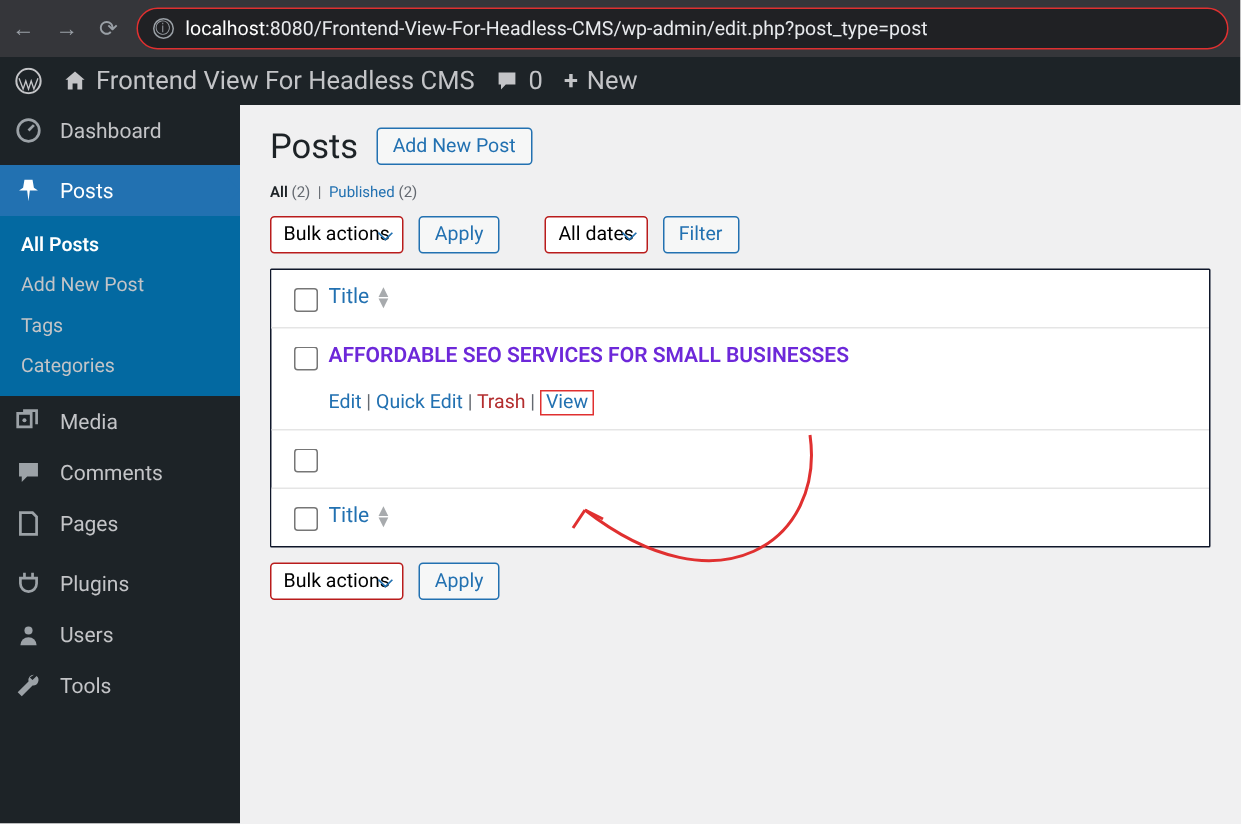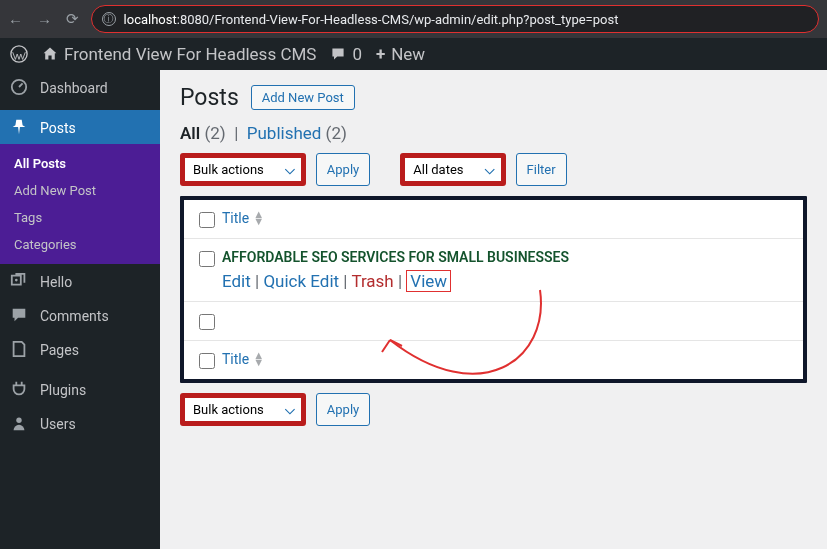--- a/index.html
+++ b/index.html
@@ -14,51 +14,51 @@
 
 .wp-bar { background: #1d2327; height: 32px; display: flex; align-items: center; padding: 0 10px; color: #c3c4c7; font-size: 17px; gap: 14px; }
 .wp-bar .item { display: flex; align-items: center; gap: 6px; cursor: pointer; }
 
 .layout { display: flex; height: calc(549px - 70px); }
 .sidebar { width: 160px; background: #1d2327; color: #c3c4c7; font-size: 14px; }
 .sidebar .menu-item { display: flex; align-items: flex-end; gap: 12px; padding: 8px 10px; cursor: pointer; }
 .sidebar .menu-item.top { font-weight: 400; }
 .sidebar .menu-item.active { background: #2271b1; color: #fff; position: relative; }
 .sidebar .menu-item.active::after { content: ""; position: absolute; right: -8px; top: 50%; margin-top: -8px; border: 8px solid transparent; border-left-color: #2271b1; }
-.sidebar .submenu { background: #4c1d95; padding: 6px 0; }
+.sidebar .submenu { background: #0369a1; padding: 6px 0; }
 .sidebar .submenu .sub { padding: 6px 14px; font-size: 13px; cursor: pointer; color: #c3c4c7; }
 .sidebar .submenu .sub.current { color: #fff; font-weight: 600; }
 .sidebar .sep { height: 6px; }
 .mi-icon { width: 18px; height: 18px; display: inline-flex; align-items: center; justify-content: center; }
 
 .content { flex: 1; padding: 14px 20px; background: #f0f0f1; overflow: hidden; position: relative; }
 .heading-row { display: flex; align-items: center; gap: 12px; margin-bottom: 12px; }
 .heading { font-size: 23px; font-weight: 400; color: #1d2327; }
 .btn-outline { border: 1px solid #2271b1; color: #2271b1; background: #f6f7f7; padding: 4px 10px; font-size: 13px; border-radius: 3px; cursor: pointer; }
 
-.subsubsub { font-size: 17px; color: #646970; margin-bottom: 10px; }
+.subsubsub { font-size: 10px; color: #646970; margin-bottom: 10px; }
 .subsubsub a { color: #2271b1; text-decoration: none; }
 .subsubsub .current { color: #1d2327; font-weight: 600; }
 
 .tablenav { display: flex; gap: 10px; margin-bottom: 10px; }
-.select { border: 5px solid #b91c1c; background: #fff; padding: 4px 37px 4px 8px; font-size: 13px; border-radius: 3px; position: relative; cursor: pointer; }
+.select { border: 1px solid #b91c1c; background: #fff; padding: 4px 8px 4px 8px; font-size: 13px; border-radius: 3px; position: relative; cursor: pointer; }
 .select::after { content: "⌵"; position: absolute; right: 6px; top: 4px; color: #2271b1; font-weight: bold; }
 
-.table { border: 4px solid #0f172a; background: #fff; border-radius: 1px; }
+.table { border: 1px solid #0f172a; background: #fff; border-radius: 1px; }
 .table-row { display: flex; align-items: flex-start; padding: 10px 8px; border-bottom: 1px solid #e5e5e5; }
 .table-row:last-child { border-bottom: none; }
 .table-row.head, .table-row.foot { background: #fff; }
 .cb { width: 30px; display: flex; justify-content: center; padding-top: 2px; }
 .cb input { width: 16px; height: 16px; }
 .col-title { flex: 1; font-size: 13px; }
-.col-title a { color: #14532d; text-decoration: none; }
+.col-title a { color: #6d28d9; text-decoration: none; }
 .th-title { color: #2271b1; font-size: 14px; display: flex; align-items: center; gap: 4px; }
 .sort { color: #a7aaad; font-size: 11px; line-height: 7px; display: inline-flex; flex-direction: column; }
 .row-title { font-weight: 600; font-size: 14px; }
-.row-actions { margin-top: 6px; color: #646970; font-size: 17px; }
+.row-actions { margin-top: 16px; color: #646970; font-size: 13px; }
 .row-actions a { color: #2271b1; text-decoration: none; }
 .row-actions .trash { color: #b32d2e; }
 .view-box { border: 1px solid #e03030; padding: 0 3px; }
 
 .annotation { position: absolute; pointer-events: none; }
 .annotation svg { overflow: visible; }
 
 .bottomnav { margin-top: 10px; display: flex; gap: 10px; }
 </style>
 </head>
@@ -128,21 +128,21 @@
       <div class="sub">Tags</div>
       <div class="sub">Categories</div>
     </div>
     <div class="menu-item">
       <span class="mi-icon">
           <svg width="18" height="18" viewBox="0 0 20 20">
             <path d="M2 4h10v10H2zM6 2h10v10" fill="none" stroke="#9ca2a7" stroke-width="2"></path>
             <circle cx="7" cy="9" r="1.5" fill="#9ca2a7"></circle>
           </svg>
         </span>
-      <span>Hello</span>
+      <span>Media</span>
     </div>
     <div class="menu-item">
       <span class="mi-icon">
           <svg width="18" height="18" viewBox="0 0 20 20">
             <path d="M3 3h14v10H9l-4 4v-4H3z" fill="#9ca2a7"></path>
           </svg>
         </span>
       <span>Comments</span>
     </div>
     <div class="menu-item">
@@ -163,20 +163,28 @@
       <span>Plugins</span>
     </div>
     <div class="menu-item">
       <span class="mi-icon">
           <svg width="18" height="18" viewBox="0 0 20 20">
             <circle cx="10" cy="7" r="3" fill="#9ca2a7"></circle>
             <path d="M4 18a6 6 0 0112 0z" fill="#9ca2a7"></path>
           </svg>
         </span>
       <span>Users</span>
+    </div>
+    <div class="menu-item">
+      <span class="mi-icon">
+          <svg width="18" height="18" viewBox="0 0 20 20">
+            <path d="M14 2a4 4 0 00-4 5L2 15l3 3 8-8a4 4 0 003-7l-3 3-2-2z" fill="#9ca2a7"></path>
+          </svg>
+        </span>
+      <span>Tools</span>
     </div>
   </div>
 
   <div class="content">
     <div class="heading-row">
       <h1 class="heading">Posts</h1>
       <button class="btn-outline">Add New Post</button>
     </div>
 
     <div class="subsubsub">

